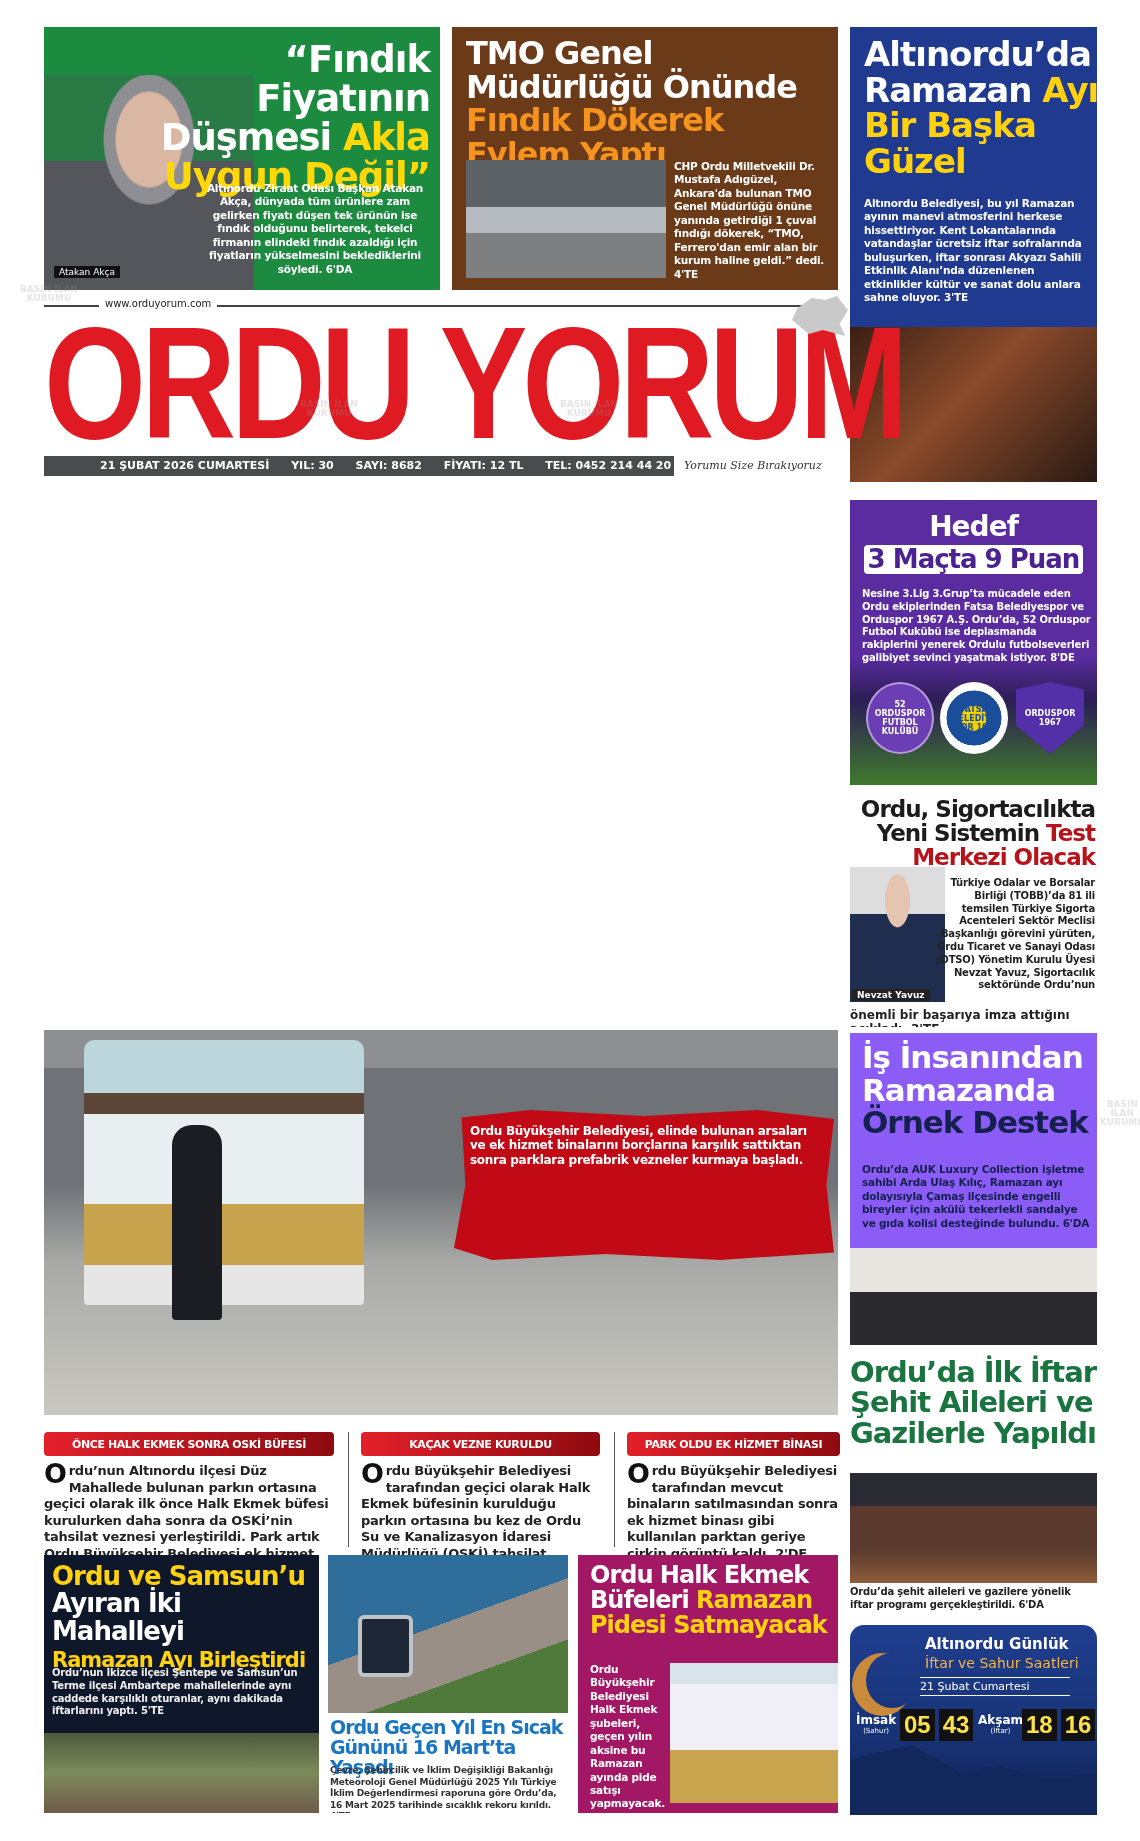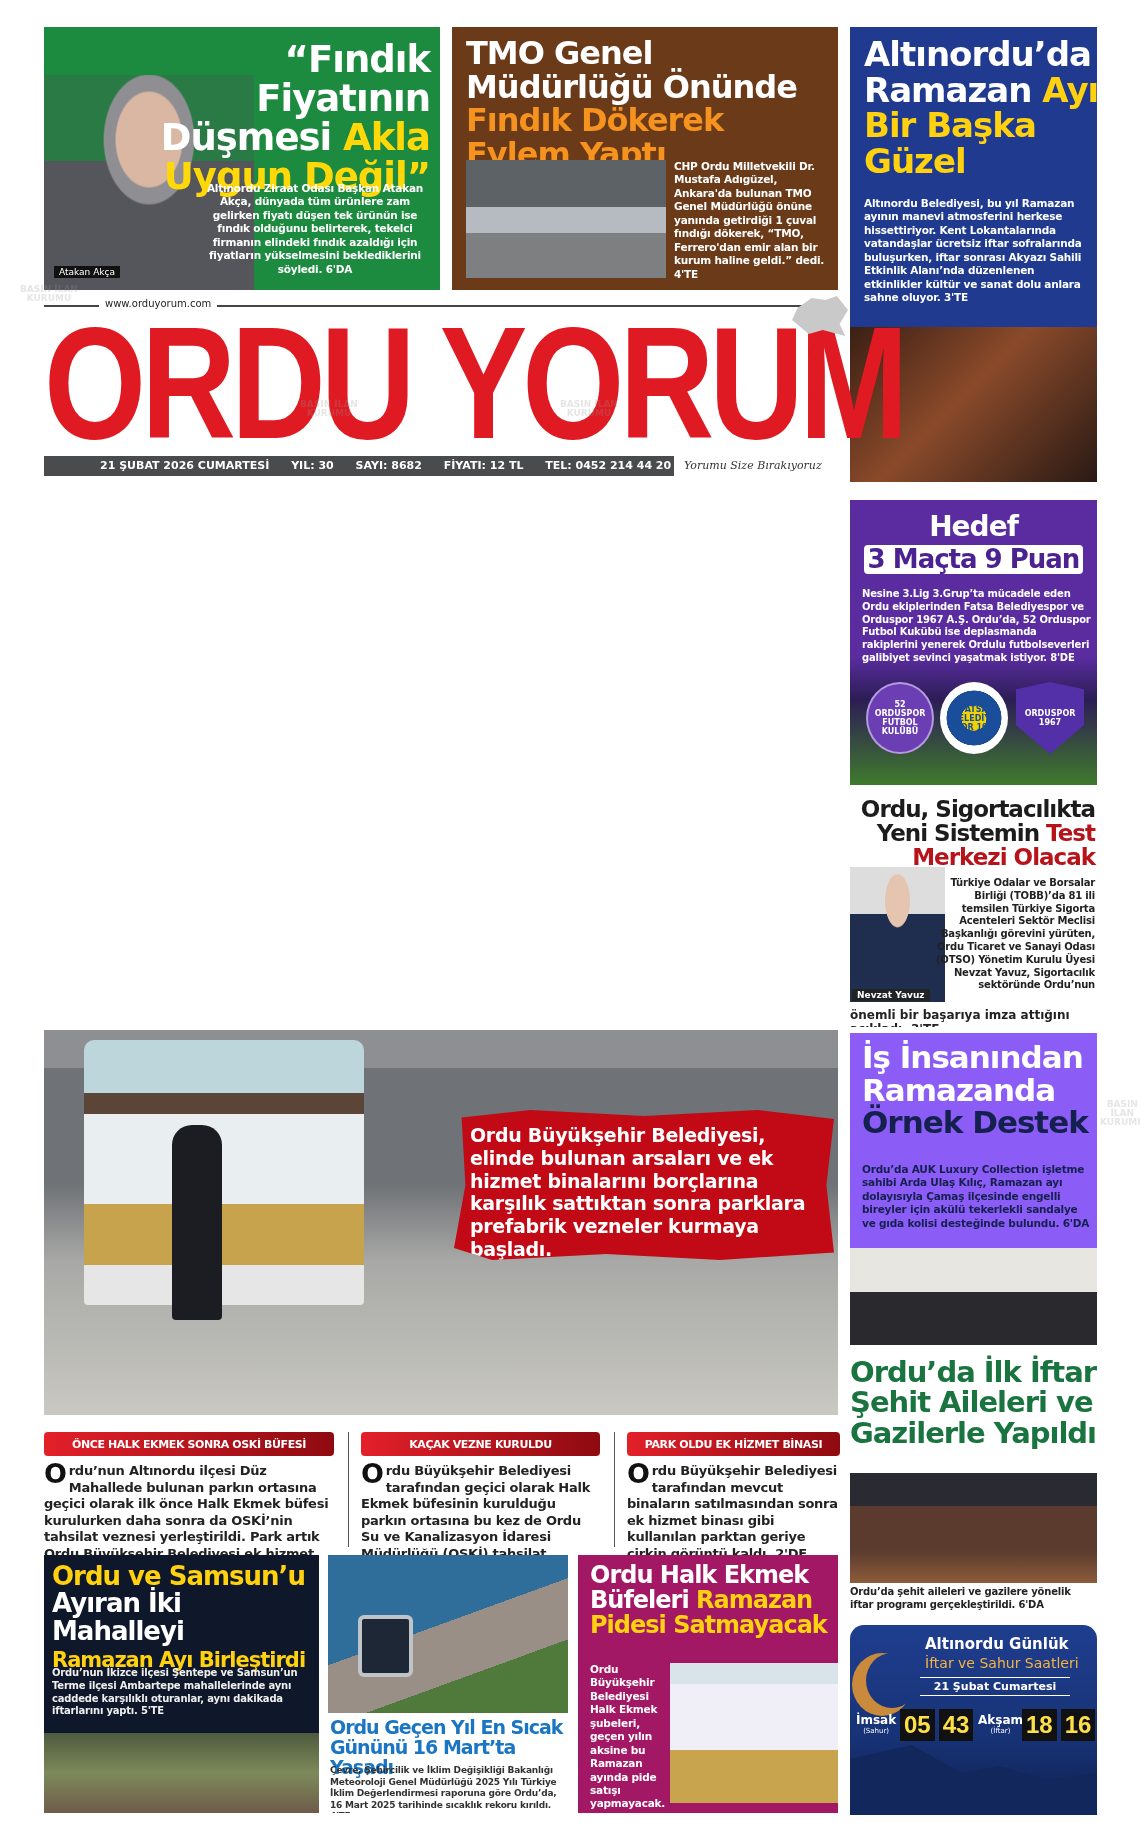--- a/index.html
+++ b/index.html
@@ -39,21 +39,21 @@
 #mast .bar span{margin-right:18px}
 #mast .slogan{position:absolute;left:628px;top:160px;width:170px;height:20px;font-family:"DejaVu Serif",serif;font-style:italic;font-size:11px;color:#333;line-height:20px;padding-left:12px}
 
 #head{left:44px;top:500px;width:794px;height:545px;font-family:"Liberation Sans",sans-serif;font-weight:bold;font-size:330px;line-height:270px;letter-spacing:-10px;white-space:nowrap;background:linear-gradient(90deg,#e31e25,#7a0006);-webkit-background-clip:text;background-clip:text;color:transparent}
 #head div{transform:scaleX(0.55);transform-origin:left;width:1500px}
 
 #mainph{left:44px;top:1030px;width:794px;height:385px;background:linear-gradient(180deg,#8d8f92 0 10%,#6f7276 10% 40%,#a8a9a6 60%,#c9c8c2 100%)}
 #mainph .kiosk{position:absolute;left:40px;top:10px;width:280px;height:265px;background:linear-gradient(180deg,#bcd6dc 0 20%,#5a4537 20% 28%,#e9eef0 28% 62%,#c6a34c 62% 85%,#e6e6e6 85%);border-radius:10px 10px 4px 4px}
 #mainph .person{position:absolute;left:128px;top:95px;width:50px;height:195px;background:#1b1d22;border-radius:20px 20px 4px 4px}
 #mainph .cap{position:absolute;left:410px;top:80px;width:380px;height:150px;background:#c10a15;clip-path:polygon(2% 5%,20% 0,50% 4%,80% 0,100% 6%,98% 50%,100% 95%,70% 100%,40% 96%,10% 100%,0 92%,3% 50%)}
-#mainph .cap p{position:absolute;left:16px;top:14px;width:355px;color:#fff;font-weight:bold;font-size:19px;line-height:1.2;letter-spacing:-0.3px}
+#mainph .cap p{position:absolute;left:16px;top:14px;width:355px;color:#fff;font-weight:bold;font-size:12px;line-height:1.2;letter-spacing:-0.3px}
 
 .sub{position:absolute;top:1432px;height:115px}
 .sub .tag{height:24px;background:linear-gradient(90deg,#e3202a,#8e0a10);color:#fff;font-weight:bold;font-size:11px;text-align:center;line-height:26px;border-radius:4px;letter-spacing:-0.4px;margin:0 0}
 .sub p{font-weight:bold;font-size:13px;line-height:1.27;color:#222;margin-top:7px;letter-spacing:-0.25px}
 .sub p:first-letter{font-size:27px;float:left;line-height:22px;margin-right:2px;color:#111}
 #s1{left:44px;width:290px}
 #s2{left:348px;width:252px;border-left:1px solid #555;padding-left:12px}
 #s3{left:614px;width:226px;border-left:1px solid #555;padding-left:12px}
 
 #bb1{left:44px;top:1555px;width:275px;height:258px;background:#0f172a}
@@ -94,21 +94,21 @@
 #rc3 .body{position:absolute;left:12px;top:130px;width:232px;color:#14214f;font-size:10.5px}
 #rc3 .ph{left:0;top:215px;width:247px;height:97px;background:linear-gradient(180deg,#e8e6e1 0 45%,#2a2a2e 45%)}
 #rc4{left:850px;top:1355px;width:247px;height:258px}
 #rc4 .hl{position:absolute;left:0;top:2px;width:247px;font-size:29px;color:#1a7440}
 #rc4 .ph{left:0;top:118px;width:247px;height:110px;background:linear-gradient(180deg,#2a2a33 0 30%,#5a3b2e 30% 70%,#8c5c3a)}
 #rc4 .body{position:absolute;left:0;top:231px;width:247px;color:#222;font-size:10px}
 #rc5{left:850px;top:1625px;width:247px;height:190px;background:linear-gradient(180deg,#1f3e8f,#173275 60%,#0f2050);border-radius:14px 14px 0 0}
 #rc5 .moon{position:absolute;left:16px;top:28px;width:52px;height:55px;border-radius:50%;box-shadow:-10px 4px 0 4px #c98a3b}
 #rc5 .t1{position:absolute;left:75px;top:10px;font-size:15px;font-weight:bold;color:#fff}
 #rc5 .t2{position:absolute;left:75px;top:30px;font-size:14px;color:#f6b343}
-#rc5 .date{position:absolute;left:70px;top:52px;width:150px;text-align:center;font-size:11px;font-weight:bold;color:#fff;border-top:1px solid #fff;border-bottom:1px solid #fff;padding:2px 0}
+#rc5 .date{position:absolute;left:70px;top:52px;width:150px;text-align:left;font-size:11px;font-weight:normal;color:#fff;border-top:1px solid #fff;border-bottom:1px solid #fff;padding:2px 0}
 #rc5 .lab{position:absolute;top:88px;font-size:12px;font-weight:bold;color:#fff;text-align:center}
 #rc5 .lab small{display:block;font-size:7px;font-weight:normal}
 #rc5 .time{position:absolute;top:84px;height:32px;display:flex;gap:4px}
 #rc5 .time span{background:#111;color:#fde047;font-family:"Liberation Sans",sans-serif;font-weight:bold;font-size:24px;line-height:32px;padding:0 4px}
 #rc5 .sky{position:absolute;left:0;bottom:0;width:247px;height:70px;background:#12275c;clip-path:polygon(0 20%,25% 0,45% 40%,60% 30%,80% 50%,100% 40%,100% 100%,0 100%)}
 
 .wm{position:absolute;font-size:9px;font-weight:bold;color:rgba(150,150,150,0.25);line-height:1;text-align:center;pointer-events:none}
 </style>
 </head>
 <body>

